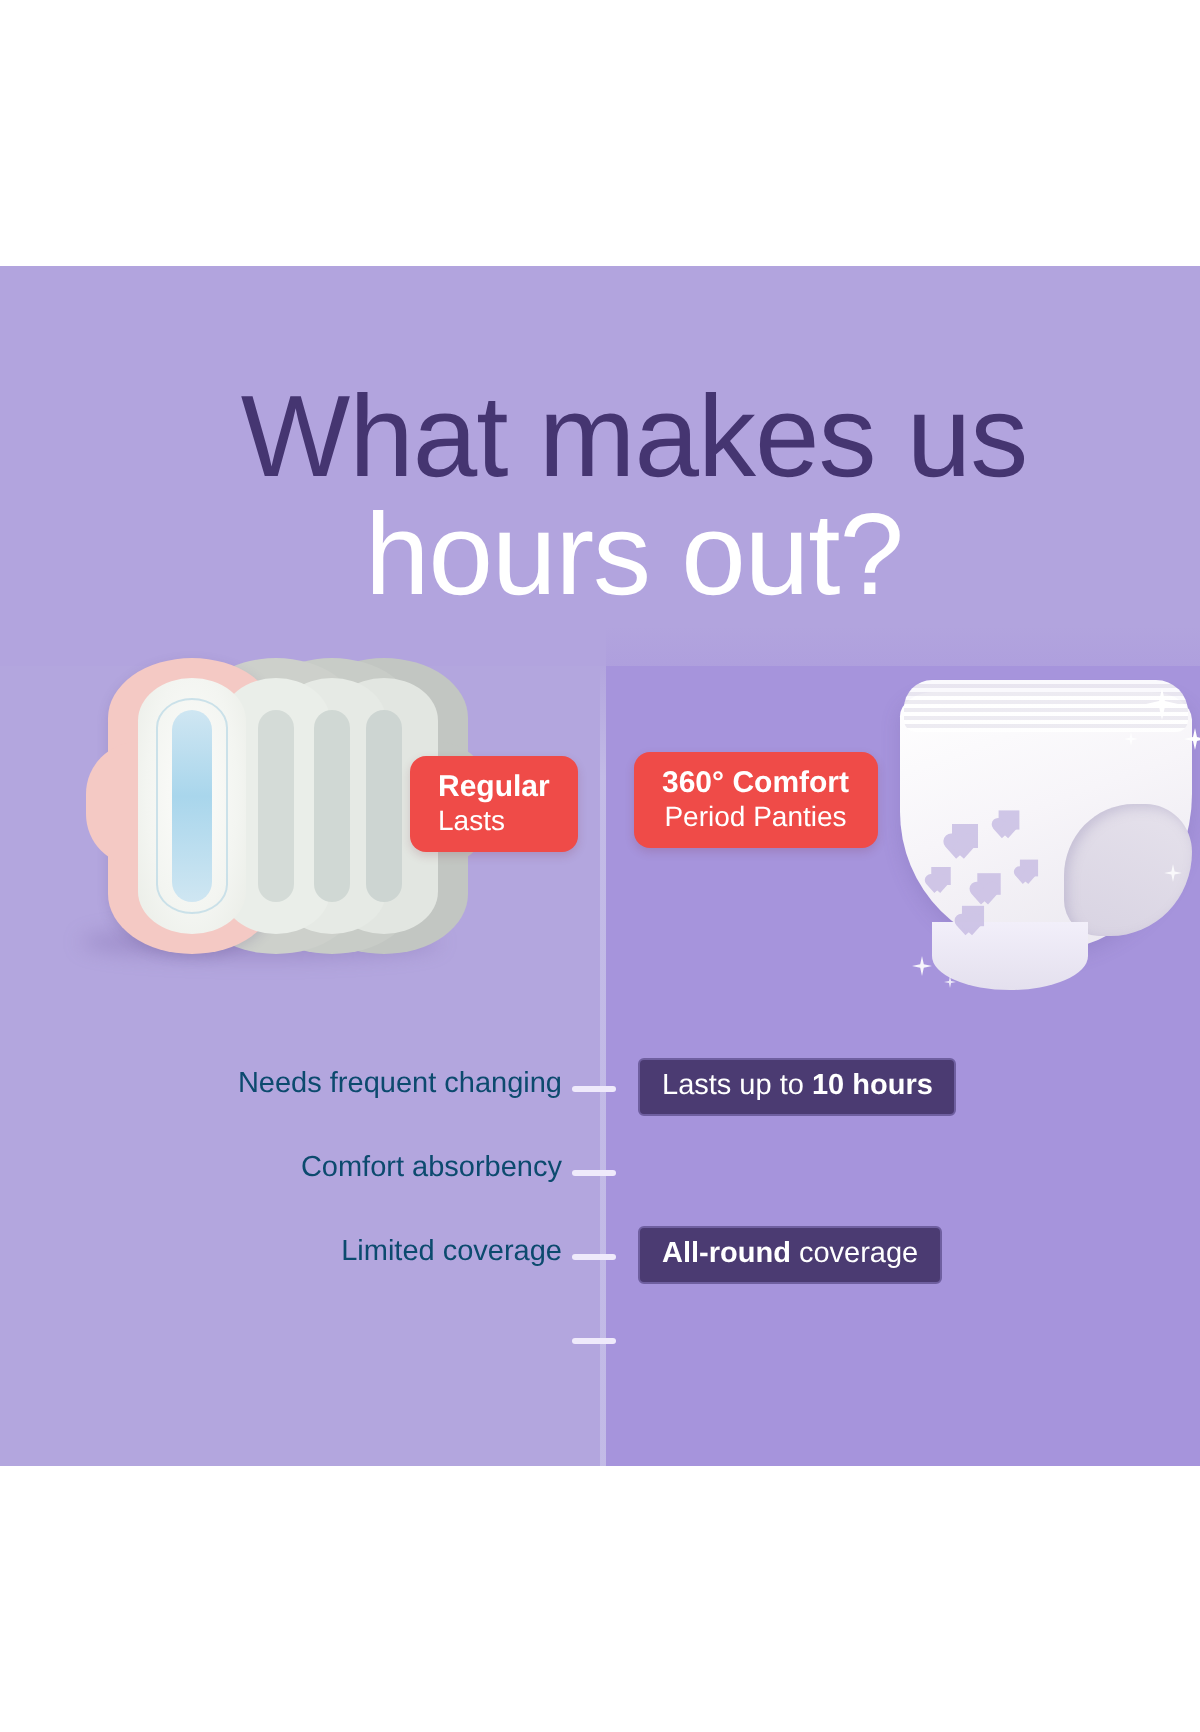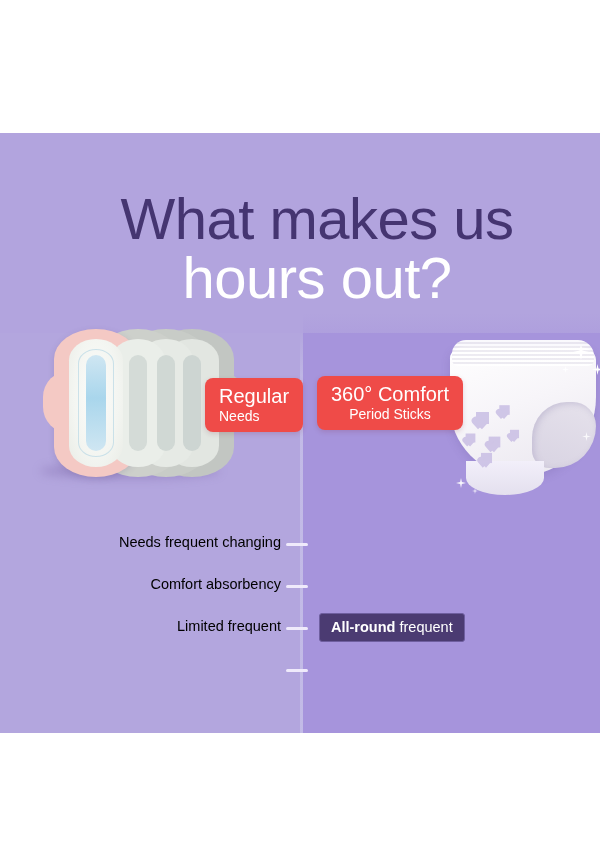--- a/index.html
+++ b/index.html
@@ -256,21 +256,21 @@
   
   .badge {
     position: absolute;
     background: #ef4b48;
     color: #ffffff;
     border-radius: 8px;
     padding: 7px 14px 8px 14px;
     line-height: 1.15;
     box-shadow: 0 2px 5px rgba(120,40,60,.18);
   }
-  .badge .b1 { display: block; font-size: 20px; font-weight: 400; }
+  .badge .b1 { display: block; font-size: 15px; font-weight: 700; }
   .badge .b2 { display: block; font-size: 14px; font-weight: 400; }
   .badge-pads {
     left: 205px;
     top: 245px;
     text-align: left;
     z-index: 5;
   }
   .badge-panties {
     left: 317px;
     top: 243px;
@@ -287,21 +287,21 @@
   }
   .row {
     position: relative;
     height: 42px;
   }
   .row .left-label {
     position: absolute;
     right: 319px;
     top: 6px;
     font-size: 14.5px;
-    color: #000000;
+    color: #0c4a6e;
     white-space: nowrap;
   }
   .row .dash {
     position: absolute;
     left: 286px;
     top: 15px;
     width: 22px;
     height: 2.5px;
     background: #efeafb;
     border-radius: 2px;
@@ -372,43 +372,44 @@
       <div class="sparkle s1"></div>
       <div class="sparkle s2"></div>
       <div class="sparkle s3"></div>
       <div class="sparkle s4"></div>
       <div class="sparkle s5"></div>
       <div class="sparkle s6"></div>
     </div>
 
     <div class="badge badge-pads">
       <span class="b1">Regular</span>
-      <span class="b2">Needs</span>
+      <span class="b2">Lasts</span>
     </div>
     <div class="badge badge-panties">
       <span class="b1">360° Comfort</span>
-      <span class="b2">Period Sticks</span>
+      <span class="b2">Period Panties</span>
     </div>
 
     <div class="rows">
 
       <div class="row">
         <div class="left-label">Needs frequent changing</div>
         <div class="dash"></div>
+        <div class="pill"><span>Lasts up to </span><b>10 hours</b><span></span></div>
       </div>
 
       <div class="row">
         <div class="left-label">Comfort absorbency</div>
         <div class="dash"></div>
       </div>
 
       <div class="row">
-        <div class="left-label">Limited frequent</div>
+        <div class="left-label">Limited coverage</div>
         <div class="dash"></div>
-        <div class="pill"><span></span><b>All-round</b><span> frequent</span></div>
+        <div class="pill"><span></span><b>All-round</b><span> coverage</span></div>
       </div>
 
       <div class="row">
         <div class="dash"></div>
       </div>
 
     </div>
   </div>
 </div>
 

